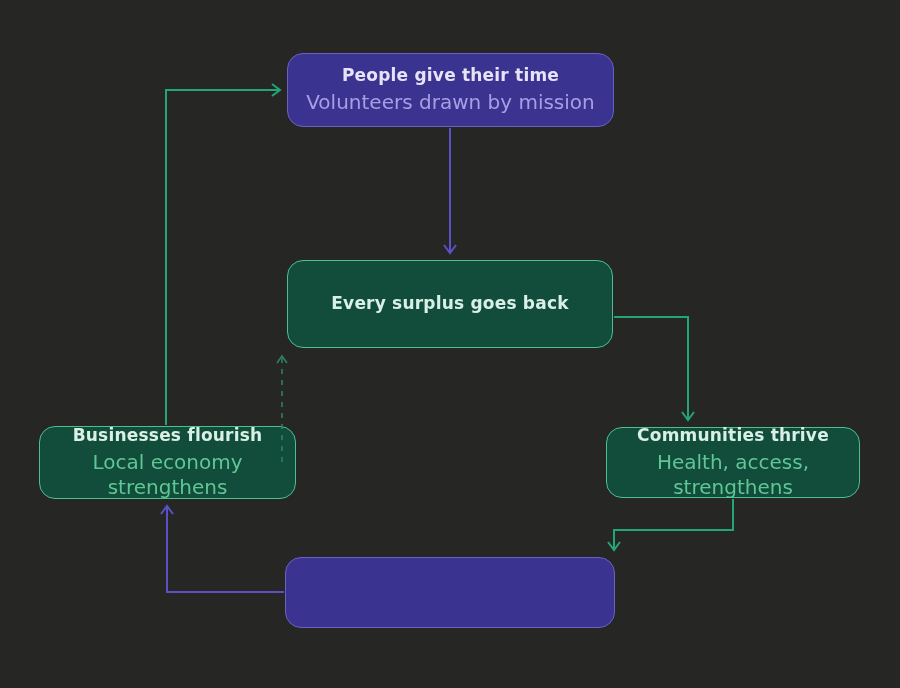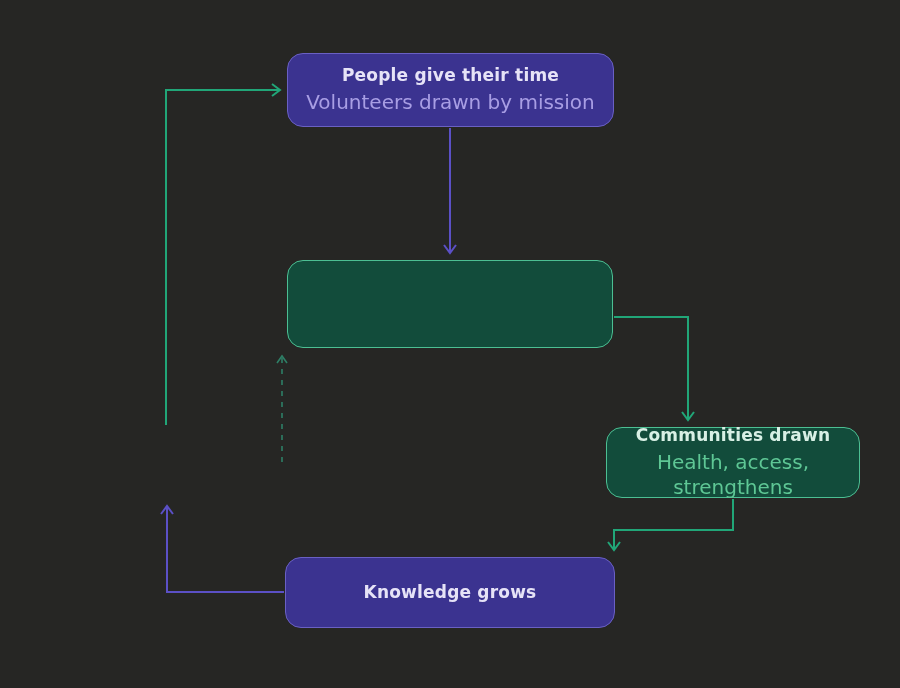--- a/index.html
+++ b/index.html
@@ -88,30 +88,34 @@
 <body>
 
 <div class="canvas">
 
   <div class="node purple" id="node-people">
     <div class="title">People give their time</div>
     <div class="subtitle">Volunteers drawn by mission</div>
   </div>
 
   <div class="node green" id="node-surplus">
+    <div class="title">Every surplus goes back</div>
   </div>
 
   <div class="node green" id="node-communities">
-    <div class="title">Communities drawn</div>
+    <div class="title">Communities thrive</div>
     <div class="subtitle">Health, access, strengthens</div>
   </div>
 
+  <div class="node green" id="node-businesses">
+    <div class="title">Businesses flourish</div>
+    <div class="subtitle">Local economy strengthens</div>
+  </div>
 
   <div class="node purple" id="node-knowledge">
-    <div class="title">Knowledge grows</div>
   </div>
 
   <svg class="edges" width="900" height="688" viewBox="0 0 900 688">
     <defs>
       <marker id="ah-green" markerWidth="16" markerHeight="16" refX="9" refY="8" orient="auto" markerUnits="userSpaceOnUse">
         <path class="mk mk-green" d="M2,2 L10,8 L2,14"></path>
       </marker>
       <marker id="ah-purple" markerWidth="16" markerHeight="16" refX="9" refY="8" orient="auto" markerUnits="userSpaceOnUse">
         <path class="mk mk-purple" d="M2,2 L10,8 L2,14"></path>
       </marker>

